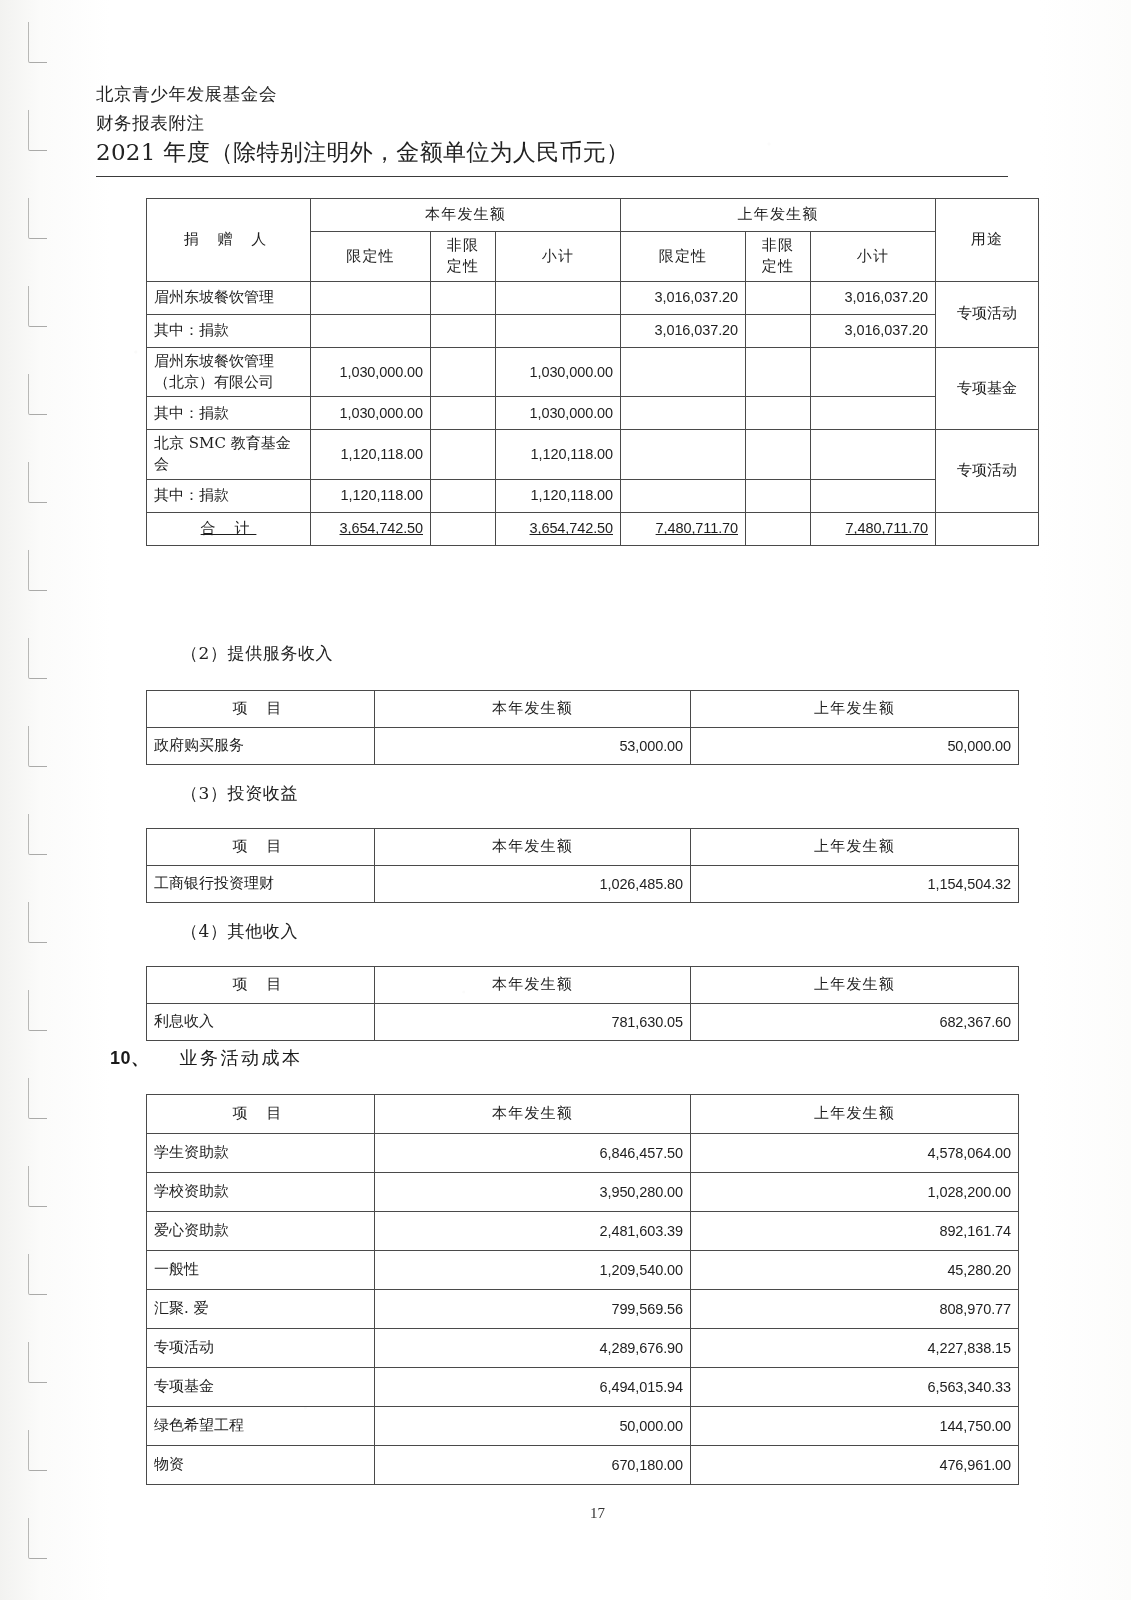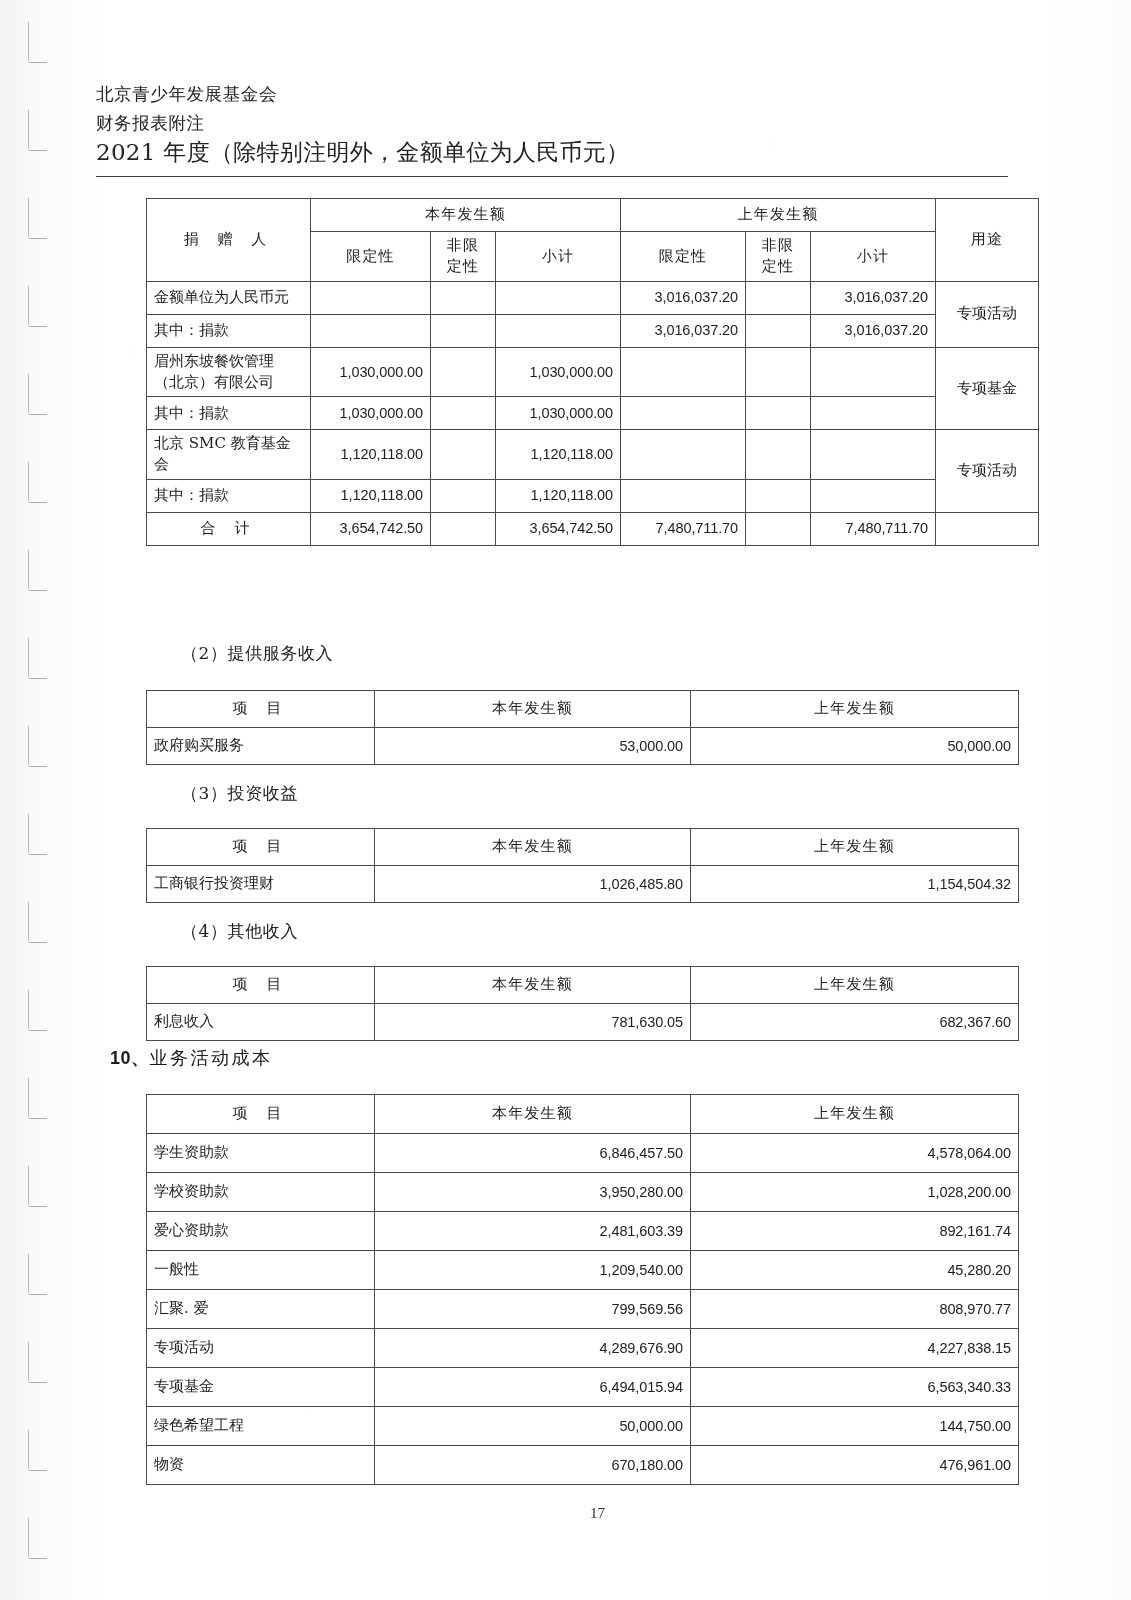--- a/index.html
+++ b/index.html
@@ -108,21 +108,21 @@
   }
   .c  { text-align: center; }
   .r  { text-align: right; }
   .l  { text-align: left; }
   .num {
     font-family: "Liberation Sans", "DejaVu Sans", sans-serif;
     font-size: 14.5px;
     letter-spacing: -0.1px;
     white-space: nowrap;
   }
-  .bold { font-weight: bold; }
+  .bold { font-weight: bold; text-decoration: underline; }
   .hdr {
     text-align: center;
     letter-spacing: 1.2px;
     margin-left: 7px;
   }
   .indent { padding-left: 46px; }
   .spaced { letter-spacing: 7px; }
 
   
   .tbl-donor {
@@ -153,21 +153,21 @@
     font-size: 18px;
     letter-spacing: .5px;
     white-space: nowrap;
   }
   .section-num .idx {
     font-family: "Liberation Sans", "DejaVu Sans", sans-serif;
     font-weight: bold;
     font-size: 18px;
   }
   .section-num .ttl {
-    margin-left: 0;
+    margin-left: 30px;
     letter-spacing: 2.5px;
   }
 
   
   .tbl2 {
     position: absolute;
     left: 146px;
     width: 872px;
   }
   .tbl2 td { height: 30px; }
@@ -258,21 +258,21 @@
         <td class="hdr">限定性</td>
         <td class="hdr">
           <span>非限</span><br>
           <span>定性</span>
         </td>
         <td class="hdr">小计</td>
       </tr>
     </thead>
     <tbody id="donor-body">
         <tr>
-          <td class="l">金额单位为人民币元</td>
+          <td class="l">眉州东坡餐饮管理</td>
           <td class="r num"></td>
           <td class="r num"></td>
           <td class="r num"></td>
           <td class="r num">3,016,037.20</td>
           <td class="r num"></td>
           <td class="r num">3,016,037.20</td>
           <td class="c" rowspan="2">专项活动</td>
         </tr>
         <tr>
           <td class="l indent">其中：捐款</td>

